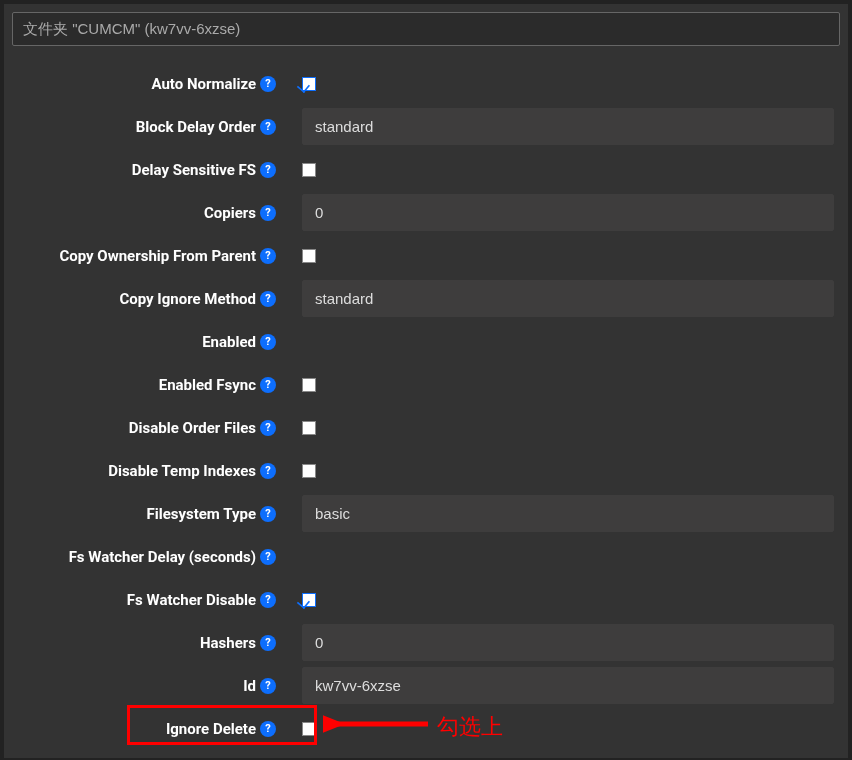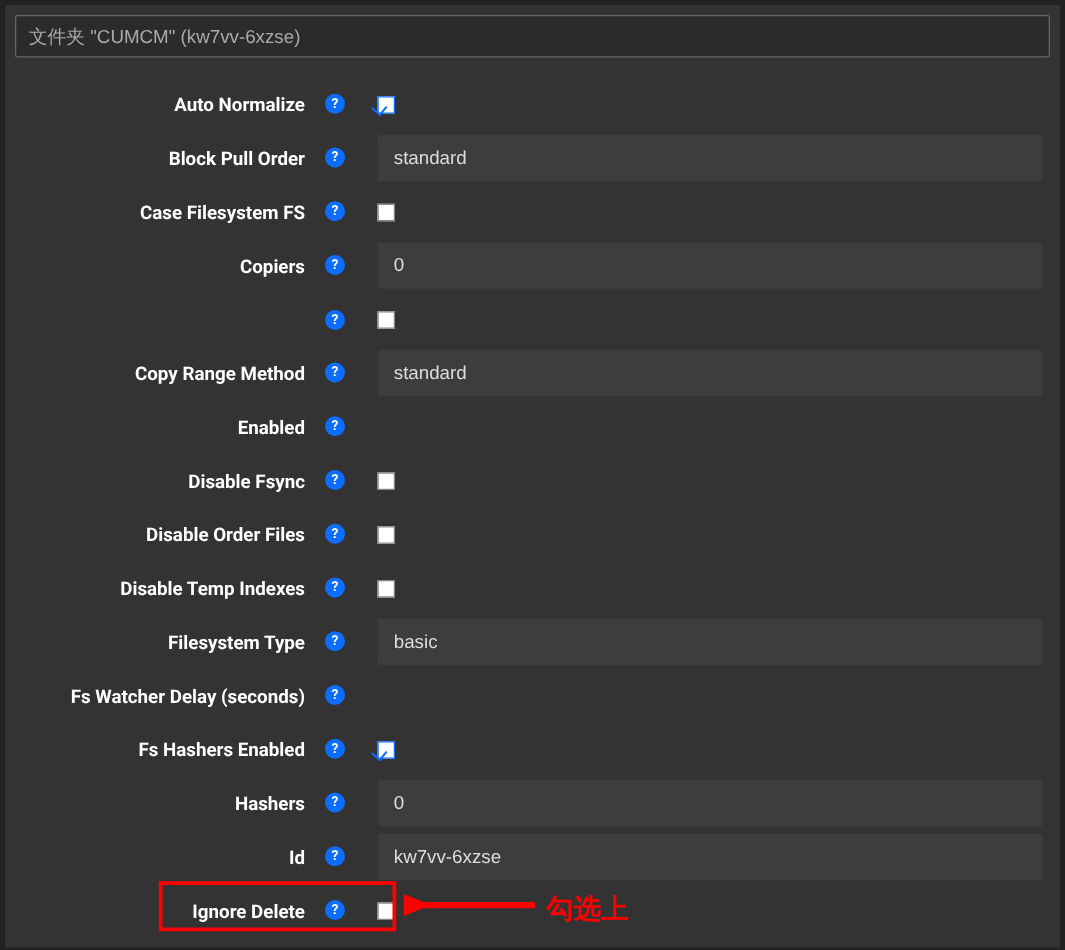--- a/index.html
+++ b/index.html
@@ -52,22 +52,22 @@
       min-height: 43px;
       margin-bottom: 0;
     }
 
     .label-cell {
       width: 266px;
       text-align: right;
       padding-right: 8px;
       display: flex;
       justify-content: flex-end;
-      align-items: flex-start;
-      gap: 16px;
+      align-items: center;
+      gap: 4px;
     }
 
     .label-text {
       color: #fff;
       font-weight: 700;
       font-size: 15px;
     }
 
     .help-icon {
       display: inline-flex;
@@ -137,21 +137,21 @@
     }
 
     .annotation-arrow {
       position: absolute;
       pointer-events: none;
     }
 
     .annotation-text {
       position: absolute;
       color: #ff0000;
-      font-weight: 700;
+      font-weight: 400;
       font-size: 22px;
       pointer-events: none;
     }
   </style>
 </head>
 <body>
 
 <div class="outer-container">
 
   <div class="title-input-wrap">
@@ -165,77 +165,78 @@
         <span class="label-text">Auto Normalize</span>
         <span class="help-icon">?</span>
       </div>
       <div class="control-cell">
         <span class="checkbox checked"></span>
       </div>
     </div>
 
     <div class="form-row">
       <div class="label-cell">
-        <span class="label-text">Block Pull Order</span>
+        <span class="label-text">Block Delay Order</span>
         <span class="help-icon">?</span>
       </div>
       <div class="control-cell">
         <input class="text-input" type="text" value="standard" style="">
       </div>
     </div>
 
     <div class="form-row">
       <div class="label-cell">
-        <span class="label-text">Case Filesystem FS</span>
+        <span class="label-text">Delay Sensitive FS</span>
         <span class="help-icon">?</span>
       </div>
       <div class="control-cell">
         <span class="checkbox"></span>
       </div>
     </div>
 
     <div class="form-row">
       <div class="label-cell">
         <span class="label-text">Copiers</span>
         <span class="help-icon">?</span>
       </div>
       <div class="control-cell">
         <input class="text-input" type="text" value="0" style="">
       </div>
     </div>
 
     <div class="form-row">
       <div class="label-cell">
-        <span class="help-icon">?</span>
-      </div>
-      <div class="control-cell">
-        <span class="checkbox"></span>
-      </div>
-    </div>
-
-    <div class="form-row">
-      <div class="label-cell">
-        <span class="label-text">Copy Range Method</span>
+        <span class="label-text">Copy Ownership From Parent</span>
+        <span class="help-icon">?</span>
+      </div>
+      <div class="control-cell">
+        <span class="checkbox"></span>
+      </div>
+    </div>
+
+    <div class="form-row">
+      <div class="label-cell">
+        <span class="label-text">Copy Ignore Method</span>
         <span class="help-icon">?</span>
       </div>
       <div class="control-cell">
         <input class="text-input" type="text" value="standard" style="">
       </div>
     </div>
 
     <div class="form-row">
       <div class="label-cell">
         <span class="label-text">Enabled</span>
         <span class="help-icon">?</span>
       </div>
     </div>
 
     <div class="form-row">
       <div class="label-cell">
-        <span class="label-text">Disable Fsync</span>
+        <span class="label-text">Enabled Fsync</span>
         <span class="help-icon">?</span>
       </div>
       <div class="control-cell">
         <span class="checkbox"></span>
       </div>
     </div>
 
     <div class="form-row">
       <div class="label-cell">
         <span class="label-text">Disable Order Files</span>
@@ -268,21 +269,21 @@
 
     <div class="form-row">
       <div class="label-cell">
         <span class="label-text">Fs Watcher Delay (seconds)</span>
         <span class="help-icon">?</span>
       </div>
     </div>
 
     <div class="form-row">
       <div class="label-cell">
-        <span class="label-text">Fs Hashers Enabled</span>
+        <span class="label-text">Fs Watcher Disable</span>
         <span class="help-icon">?</span>
       </div>
       <div class="control-cell">
         <span class="checkbox checked"></span>
       </div>
     </div>
 
     <div class="form-row">
       <div class="label-cell">
         <span class="label-text">Hashers</span>

